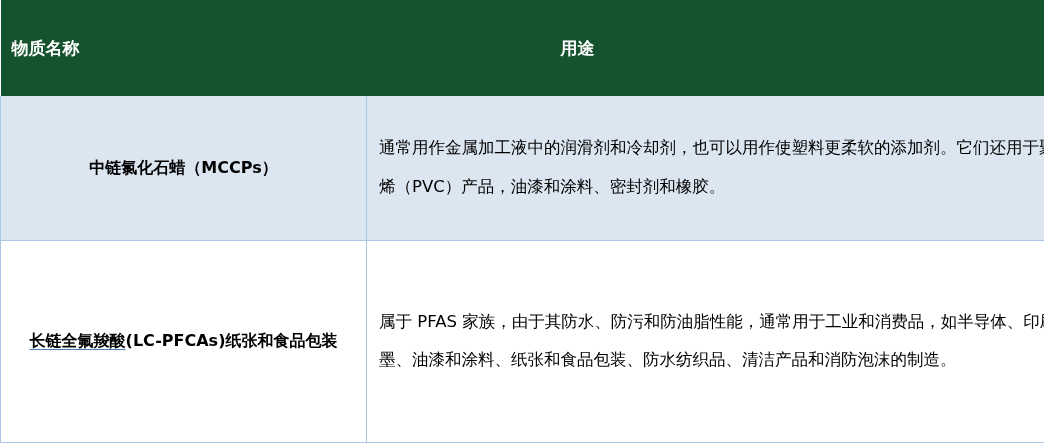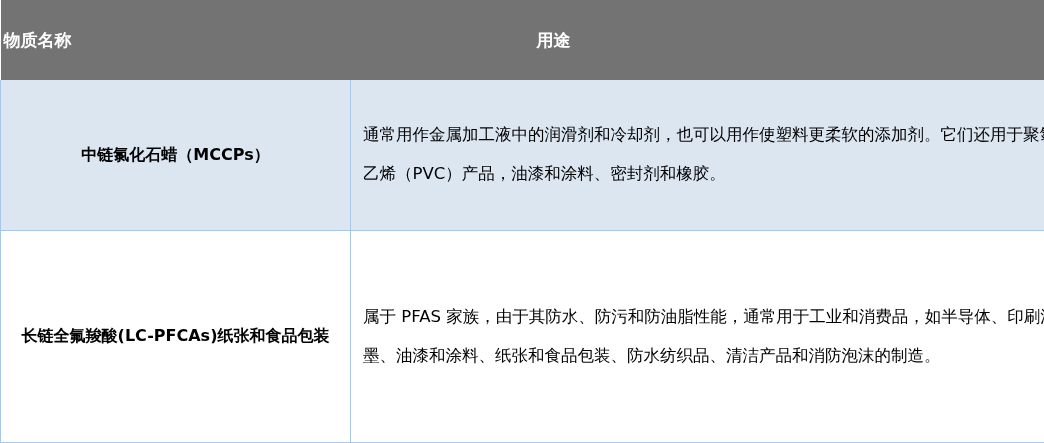--- a/index.html
+++ b/index.html
@@ -16,26 +16,26 @@
 
   .substance-table {
     width: 1044px;
     height: 443px;
     border-collapse: collapse;
     table-layout: fixed;
   }
 
   
   .substance-table thead th {
-    background: #737373;
+    background: #14532d;
     color: #ffffff;
     font-weight: bold;
     font-size: 17px;
     height: 64px;
-    padding: 8px;
+    padding: 16px;
     text-align: center;
     vertical-align: middle;
     border: none;
   }
   th.col-name   { width: 334px; }
   th.col-usage  { width: 710px; }
 
   
   .hdr-name-label  { display: inline-block; transform: translateX(-138px); }
   .hdr-usage-label { display: inline-block; transform: translateX(-160px); }
@@ -70,20 +70,21 @@
   tr.row-shade td { background: #dce6f1; }
   tr.row-plain td { background: #ffffff; }
 
   
   tr.r1 td { height: 126px; }
   tr.r2 td { height: 183px; }
   tr.r3 td { height: 69px; }
 
   
   .link-underline {
+    text-decoration: underline;
     text-decoration-color: #4a7ebb;
     text-underline-offset: 3px;
   }
   .spell-error {
     text-decoration: underline wavy #e8453c;
     text-decoration-skip-ink: none;
     text-underline-offset: 2px;
   }
 </style>
 </head>

